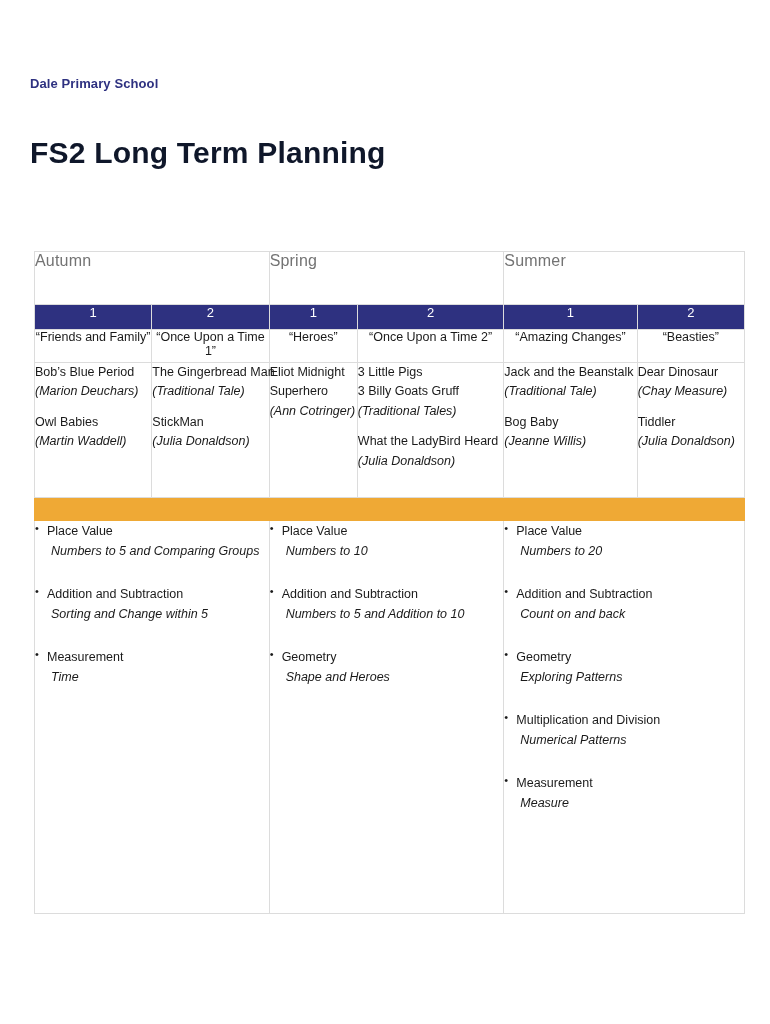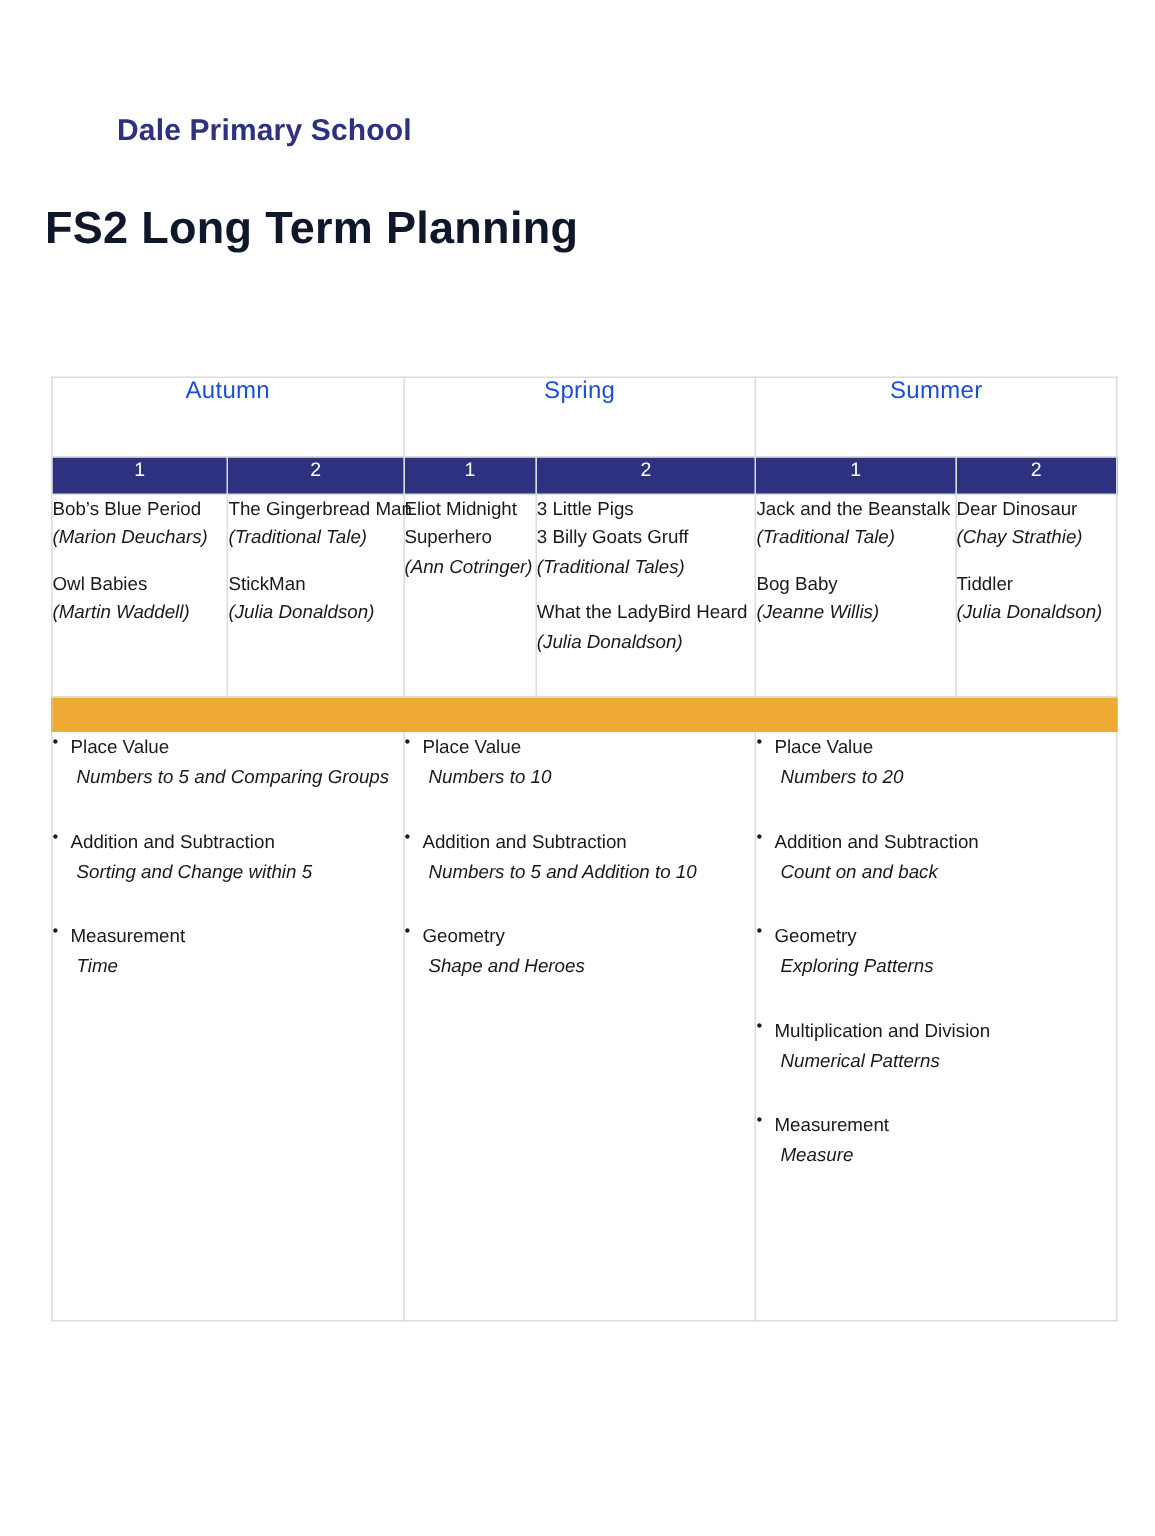--- a/index.html
+++ b/index.html
@@ -22,26 +22,25 @@
     height: 1024px;
     background: #ffffff;
     overflow: hidden;
   }
 
   
   .school-name {
     position: absolute;
     left: 30px;
     top: 76px;
-    font-size: 20px;
+    font-size: 13px;
     font-weight: bold;
     letter-spacing: 0.1px;
     color: #2E3180;
     white-space: nowrap;
-    margin-left: 48px;
   }
   .doc-title {
     position: absolute;
     left: 30px;
     top: 136px;
     font-size: 30px;
     font-weight: bold;
     letter-spacing: 0.2px;
     color: #0f172a;
     white-space: nowrap;
@@ -59,24 +58,23 @@
   .plan-table td, .plan-table th {
     border: 1px solid #dcdcdc;
     padding: 0;
     vertical-align: top;
     font-weight: normal;
   }
 
   
   .term-head {
     height: 52px;
-    text-align: center;
     vertical-align: middle;
     font-size: 16px;
-    color: #1d4ed8;
+    color: #737373;
     letter-spacing: 0.2px;
   }
 
   
   .halfterm-head {
     background: #2E3180;
     color: #ffffff;
     text-align: center;
     vertical-align: middle;
     height: 24px;
@@ -181,20 +179,28 @@
 
     <tr>
       <td class="halfterm-head">1</td>
       <td class="halfterm-head">2</td>
       <td class="halfterm-head">1</td>
       <td class="halfterm-head">2</td>
       <td class="halfterm-head">1</td>
       <td class="halfterm-head">2</td>
     </tr>
 
+    <tr>
+      <td class="topic-cell">“Friends and Family”</td>
+      <td class="topic-cell">“Once Upon a Time 1”</td>
+      <td class="topic-cell">“Heroes”</td>
+      <td class="topic-cell">“Once Upon a Time 2”</td>
+      <td class="topic-cell">“Amazing Changes”</td>
+      <td class="topic-cell">“Beasties”</td>
+    </tr>
 
     <tr>
       <td class="books-cell">
             <div class="book-group">
               <div class="book-title">Bob’s Blue Period</div>
               <div class="book-author">(Marion Deuchars)</div>
             </div>
             <div class="book-group">
               <div class="book-title">Owl Babies</div>
               <div class="book-author">(Martin Waddell)</div>
@@ -234,21 +240,21 @@
               <div class="book-author">(Traditional Tale)</div>
             </div>
             <div class="book-group">
               <div class="book-title">Bog Baby</div>
               <div class="book-author">(Jeanne Willis)</div>
             </div>
           </td>
       <td class="books-cell">
             <div class="book-group">
               <div class="book-title">Dear Dinosaur</div>
-              <div class="book-author">(Chay Strathie)</div>
+              <div class="book-author">(Chay Measure)</div>
             </div>
             <div class="book-group">
               <div class="book-title">Tiddler</div>
               <div class="book-author">(Julia Donaldson)</div>
             </div>
           </td>
     </tr>
 
     <tr class="band-row">
       <td colspan="6"></td>

